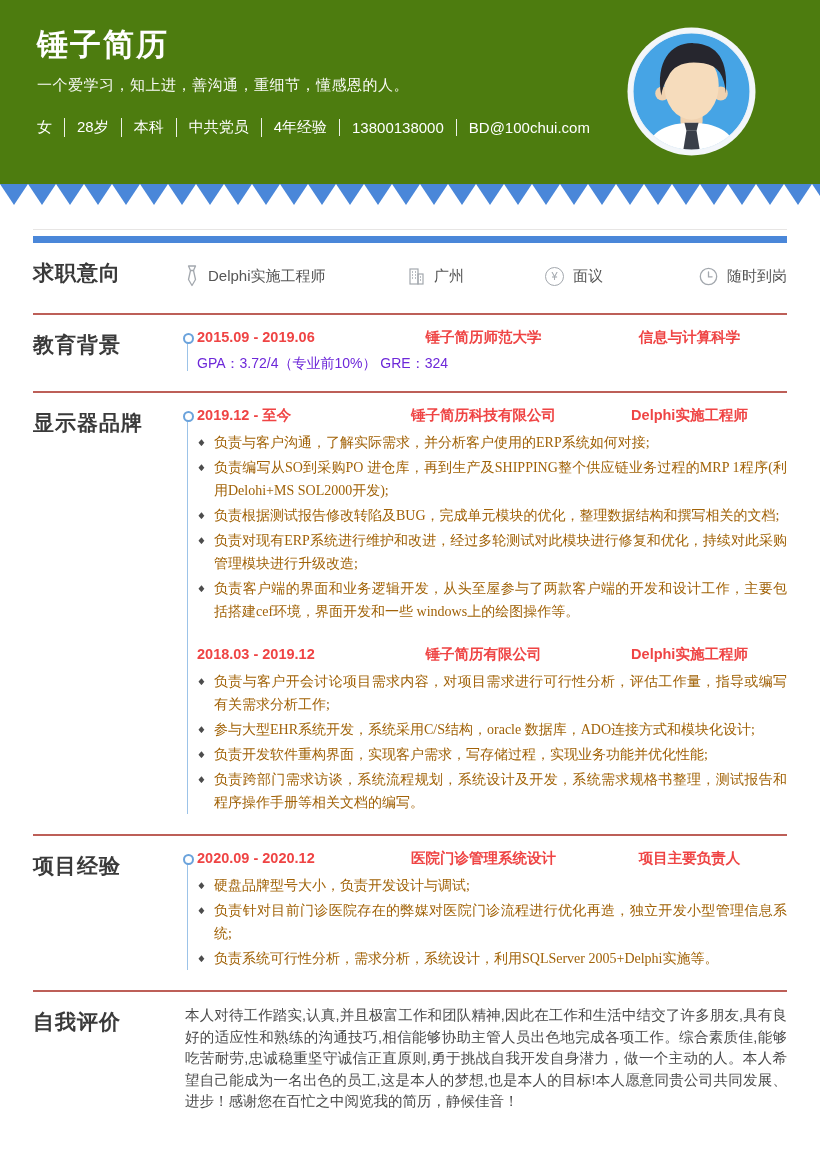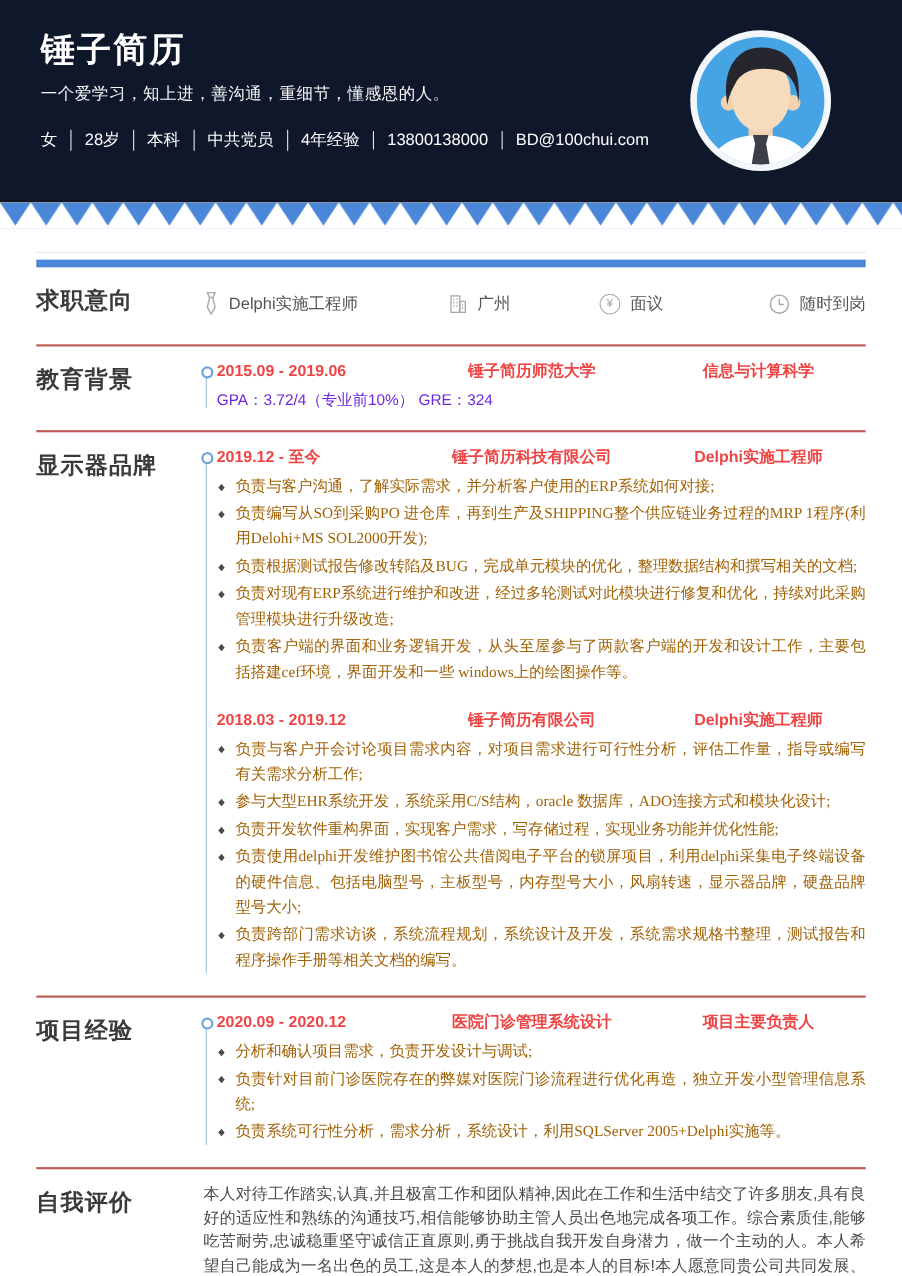--- a/index.html
+++ b/index.html
@@ -1,20 +1,20 @@
 <!DOCTYPE html>
 <html><head>
 <meta charset="utf-8">
 <style>
   html,body{margin:0;padding:0;background:#ffffff;}
   body{font-family:"Liberation Sans","DejaVu Sans",sans-serif;}
   .page{position:relative;width:820px;height:1160px;background:#fff;overflow:hidden;}
 
   
-  .hero{position:relative;height:184px;background:#0f172a;color:#fff;}
+  .hero{position:relative;height:184px;background:#4d7c0f;color:#fff;}
   .hero h1{margin:0;position:absolute;left:37px;top:24px;font-size:31px;font-weight:600;letter-spacing:2px;}
   .tagline{margin:0;position:absolute;left:37px;top:76px;font-size:15px;font-weight:400;letter-spacing:.5px;opacity:.97;}
   .info{position:absolute;left:37px;top:118px;display:flex;align-items:center;font-size:15px;}
   .info .item{white-space:nowrap;}
   .info .item + .item{border-left:1px solid rgba(255,255,255,.9);padding-left:12px;margin-left:12px;}
   .avatar{position:absolute;left:627px;top:27px;width:129px;height:129px;}
   .zigzag{height:24px;line-height:0;font-size:0;background:#fff;}
 
   
   .content{margin:0 33px;}
@@ -189,39 +189,38 @@
         <div class="entry">
           <div class="entry-head">
             <span class="period">2018.03 - 2019.12</span>
             <span class="org">锤子简历有限公司</span>
             <span class="role">Delphi实施工程师</span>
           </div>
           <ul class="bullets">
             <li>负责与客户开会讨论项目需求内容，对项目需求进行可行性分析，评估工作量，指导或编写有关需求分析工作;</li>
             <li>参与大型EHR系统开发，系统采用C/S结构，oracle 数据库，ADO连接方式和模块化设计;</li>
             <li>负责开发软件重构界面，实现客户需求，写存储过程，实现业务功能并优化性能;</li>
-            <li>负责使用delphi开发维护图书馆公共借阅电子平台的锁屏项目，利用delphi采集电子终端设备的硬件信息、包括电脑型号，主板型号，内存型号大小，风扇转速，显示器品牌，硬盘品牌型号大小;</li>
             <li>负责跨部门需求访谈，系统流程规划，系统设计及开发，系统需求规格书整理，测试报告和程序操作手册等相关文档的编写。</li>
           </ul>
         </div>
 
       </div>
     </section>
 
     <section class="sec">
       <h2>项目经验</h2>
       <div class="sec-body timeline">
         <div class="entry">
           <div class="entry-head">
             <span class="period">2020.09 - 2020.12</span>
             <span class="org">医院门诊管理系统设计</span>
             <span class="role">项目主要负责人</span>
           </div>
           <ul class="bullets">
-            <li>分析和确认项目需求，负责开发设计与调试;</li>
+            <li>硬盘品牌型号大小，负责开发设计与调试;</li>
             <li>负责针对目前门诊医院存在的弊媒对医院门诊流程进行优化再造，独立开发小型管理信息系统;</li>
             <li>负责系统可行性分析，需求分析，系统设计，利用SQLServer 2005+Delphi实施等。</li>
           </ul>
         </div>
       </div>
     </section>
 
     <section class="sec last">
       <h2>自我评价</h2>
       <div class="sec-body">

